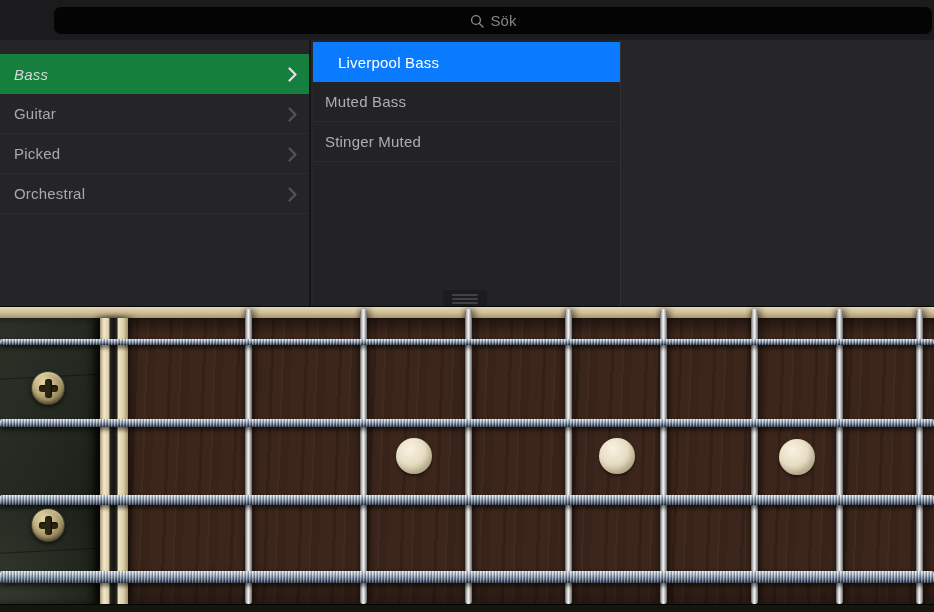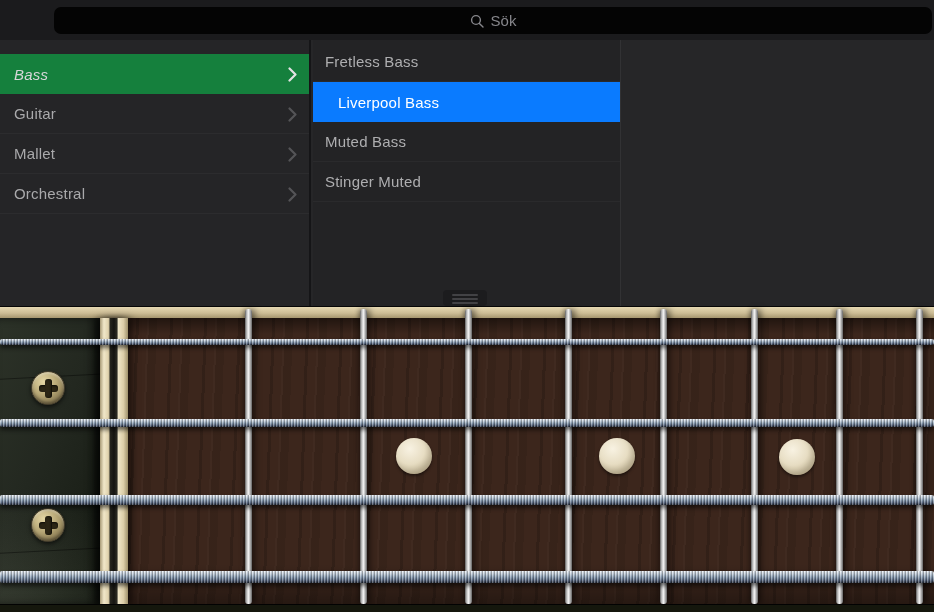--- a/index.html
+++ b/index.html
@@ -144,37 +144,34 @@
               <polyline points="1.5,1.5 7.5,7.5 1.5,13.5" fill="none" stroke="currentColor" stroke-width="2.2" stroke-linecap="round" stroke-linejoin="round"></polyline>
             </svg></span>
       </div>
       <div class="row">
         <span class="lbl">Guitar</span>
         <span class="chev"><svg width="9" height="15" viewBox="0 0 9 15">
               <polyline points="1.5,1.5 7.5,7.5 1.5,13.5" fill="none" stroke="currentColor" stroke-width="2.2" stroke-linecap="round" stroke-linejoin="round"></polyline>
             </svg></span>
       </div>
       <div class="row">
-        <span class="lbl">Mallet</span>
+        <span class="lbl">Picked</span>
         <span class="chev"><svg width="9" height="15" viewBox="0 0 9 15">
               <polyline points="1.5,1.5 7.5,7.5 1.5,13.5" fill="none" stroke="currentColor" stroke-width="2.2" stroke-linecap="round" stroke-linejoin="round"></polyline>
             </svg></span>
       </div>
       <div class="row">
         <span class="lbl">Orchestral</span>
         <span class="chev"><svg width="9" height="15" viewBox="0 0 9 15">
               <polyline points="1.5,1.5 7.5,7.5 1.5,13.5" fill="none" stroke="currentColor" stroke-width="2.2" stroke-linecap="round" stroke-linejoin="round"></polyline>
             </svg></span>
       </div>
     </div>
 
     <div class="patch-panel">
-      <div class="row">
-        <span class="lbl">Fretless Bass</span>
-      </div>
       <div class="row selected">
         <span class="lbl">Liverpool Bass</span>
       </div>
       <div class="row">
         <span class="lbl">Muted Bass</span>
       </div>
       <div class="row">
         <span class="lbl">Stinger Muted</span>
       </div>
     </div>

